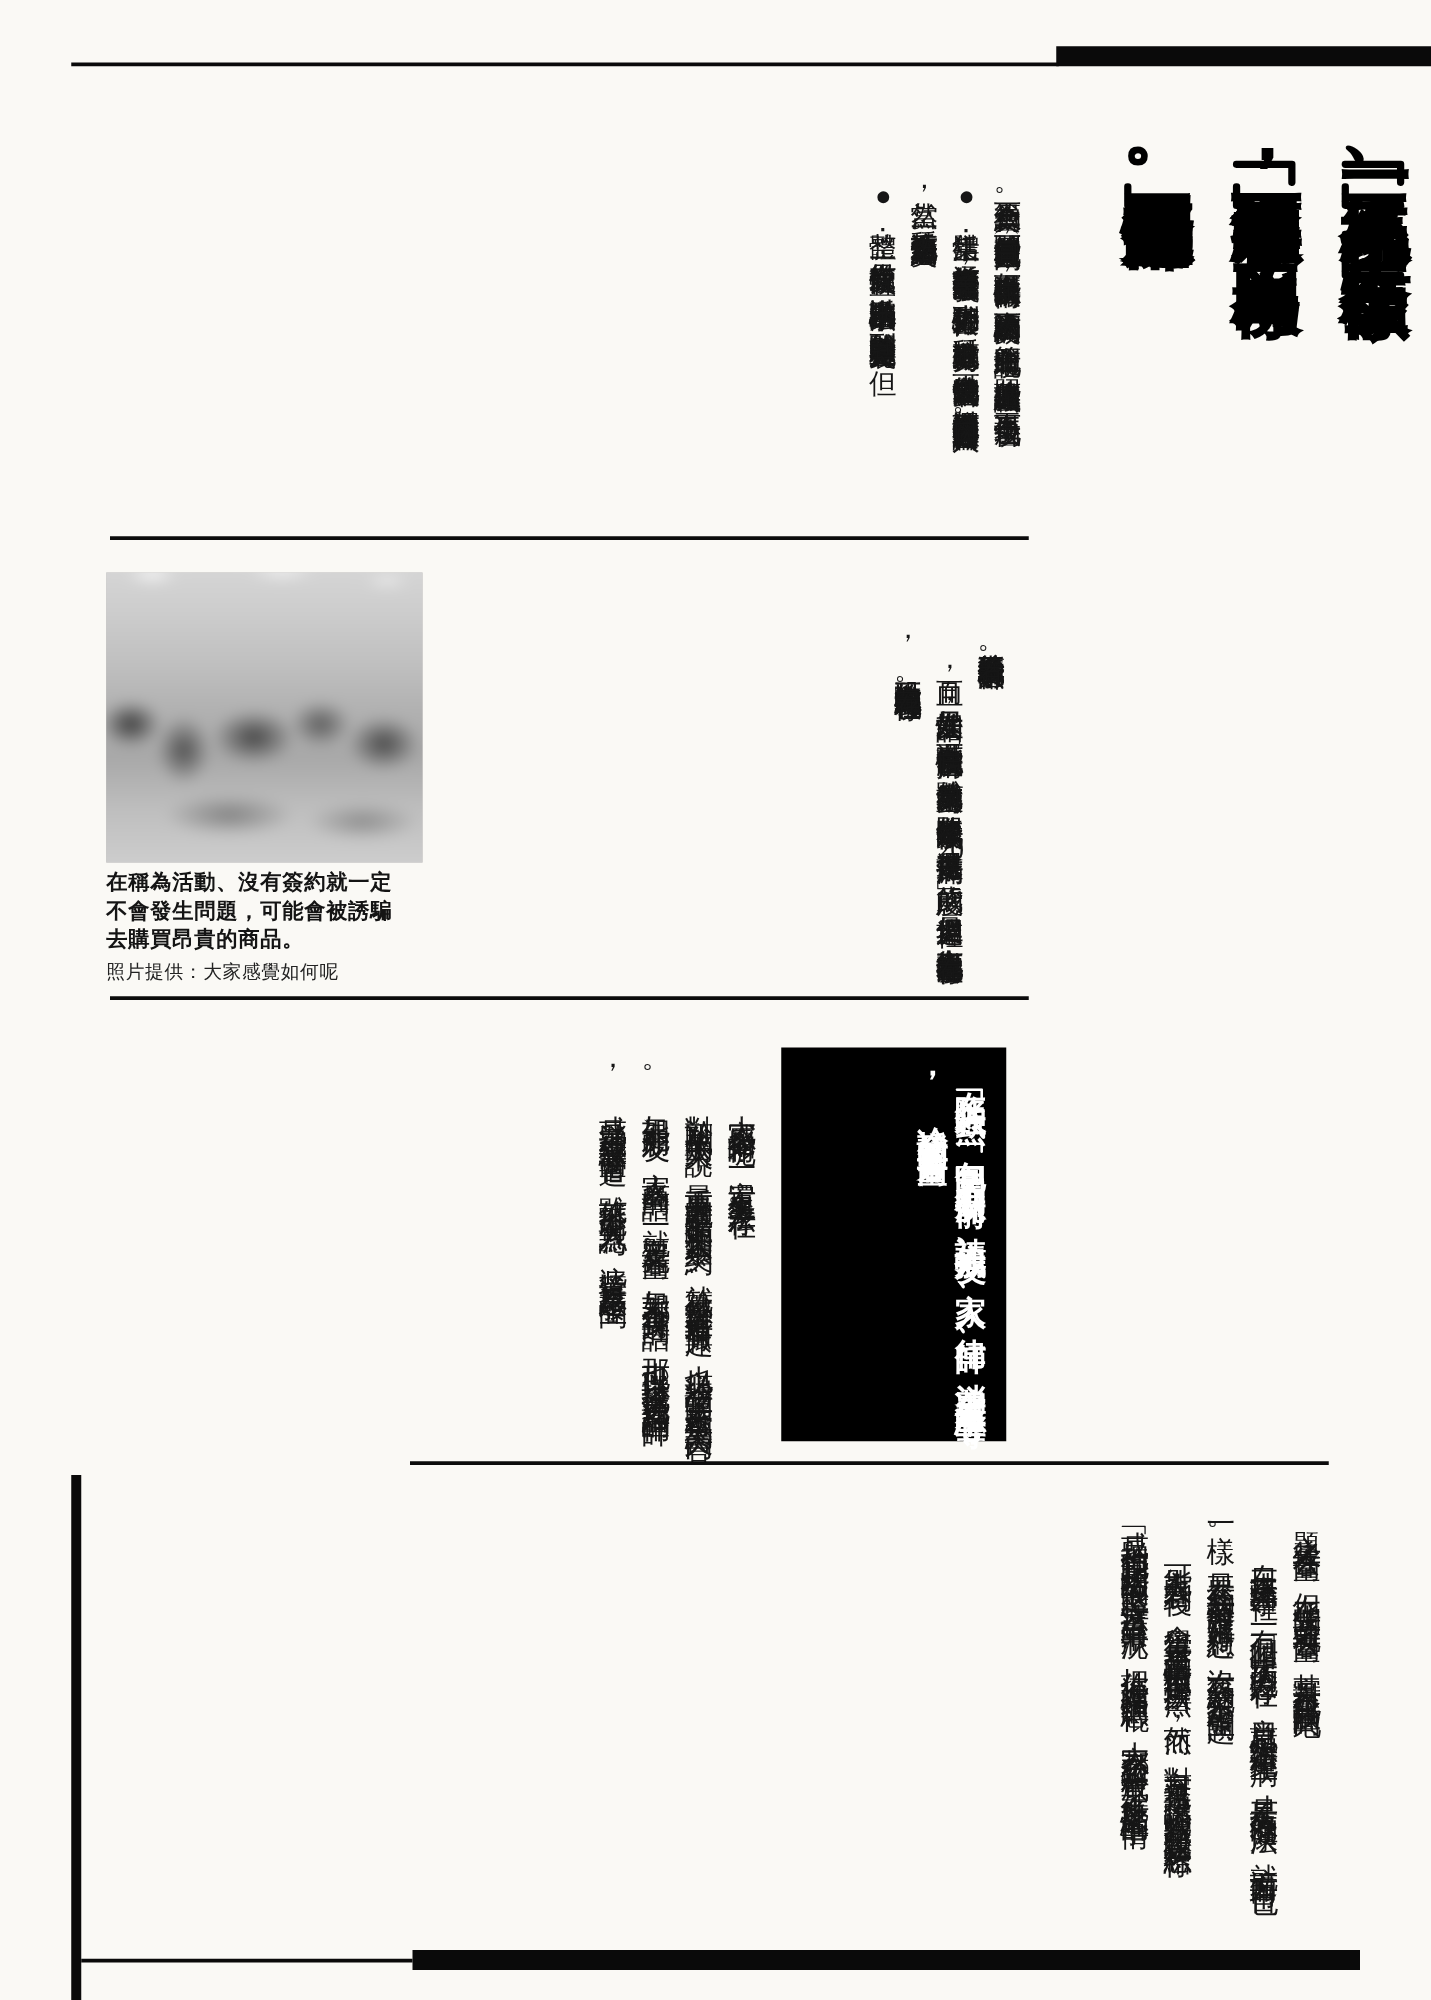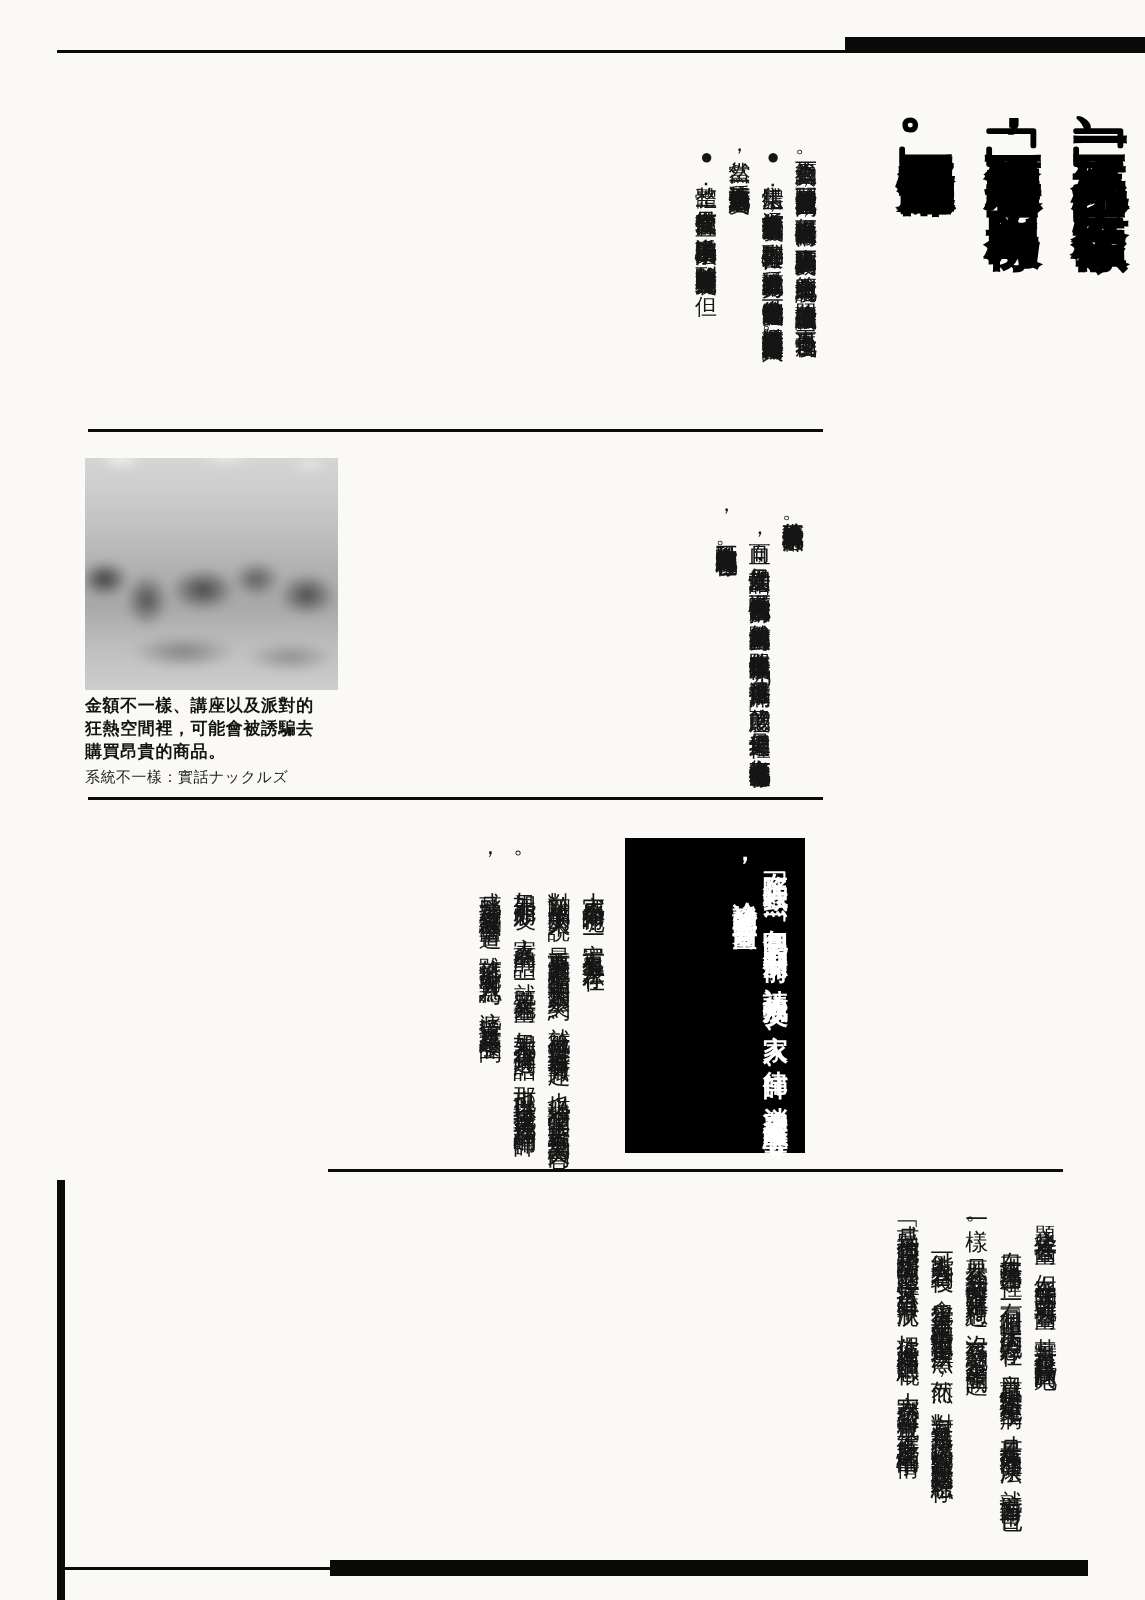--- a/index.html
+++ b/index.html
@@ -108,22 +108,22 @@
   <p>●集體生活：通常都會打出有機農業或是素食生活等名義，騙人到郊外去幫忙工作，以這種方式來榨取勞動力。也可能會偽裝成消費者團體，以這個社會上有很多東西對身體有害之類的理論當作入口。</p>
   <p>當然，這種手法也一定會要求必須簽下契約。</p>
   <p>●整體：從只有第一次比較便宜，以誘騙人多次消費的手法，到雖然一開始販賣時主張是完整套裝，但</p>
 </div>
 
 <div class="abs rule" style="left:88px;top:429px;width:735px;"></div>
 
 <div id="photo" class="abs">
   <div class="blurlayer"></div>
 </div>
-<div id="caption" class="abs">金額不一樣、講座以及派對的狂熱空間裡，可能會被誘騙去購買昂貴的商品。</div>
-<div id="credit" class="abs">系統不一樣：實話ナックルズ</div>
+<div id="caption" class="abs">在稱為活動、沒有簽約就一定不會發生問題，可能會被誘騙去購買昂貴的商品。</div>
+<div id="credit" class="abs">照片提供：大家感覺如何呢</div>
 
 <div id="sec-middle" class="abs vtext body-copy">
   <p>事後會持續追加要求付費的手法都有。</p>
   <p><span>　而且，如果是女性的話，還有可能會被強制演出「色情片」。雖然成人片業界的大型公司，即使在修法降低成年年齡後，還是保持「推薦要滿</span><span class="tcy">20</span><span>歲」的態度。但是這個業界裡，也有無視人權也完全不在乎的公司存在，以恐嚇的方式強迫人簽約的經紀公司也一樣存在。</span></p>
 </div>
 
 <div class="abs rule" style="left:88px;top:797px;width:735px;"></div>
 
 <div id="callout" class="abs">
   <div class="ctext">在陷入「狂熱」、「包圍」的不利狀況前，請先找朋友、家人、律師、消費者生活中心等等，冷靜的第三方商量。</div>

